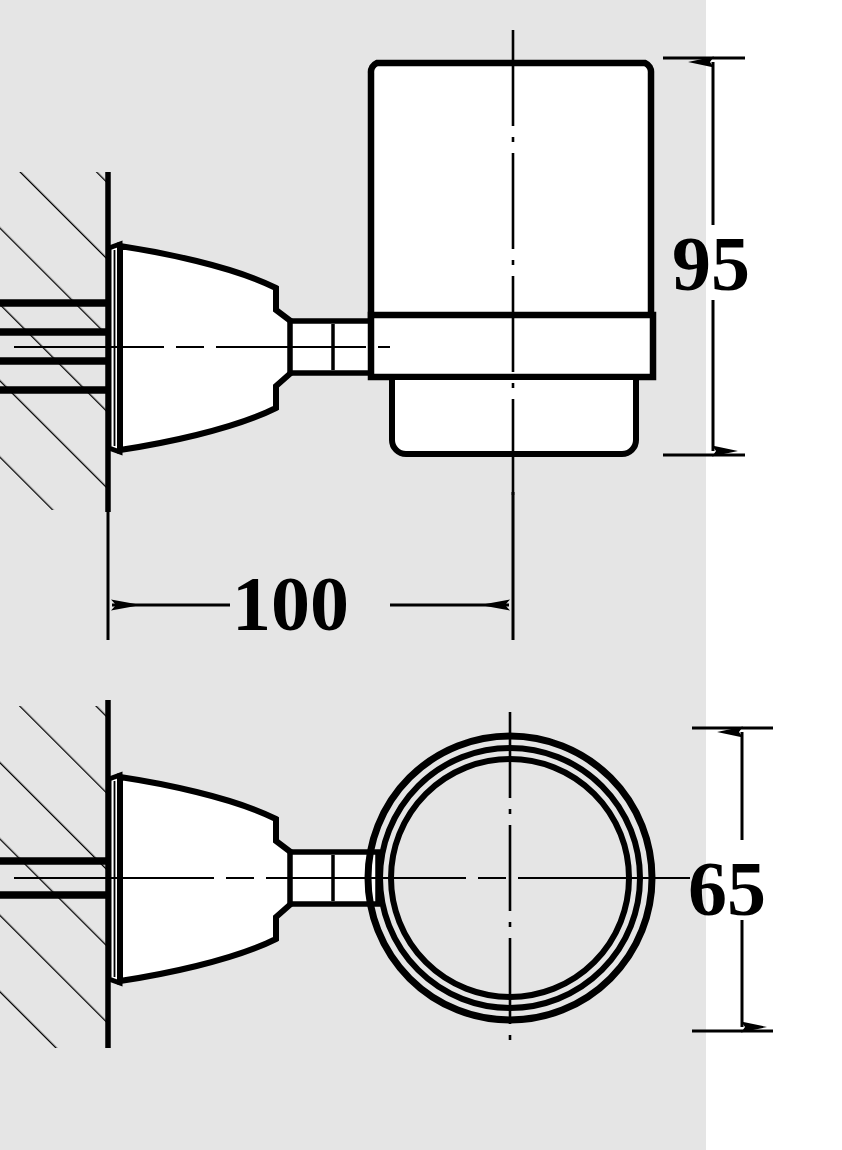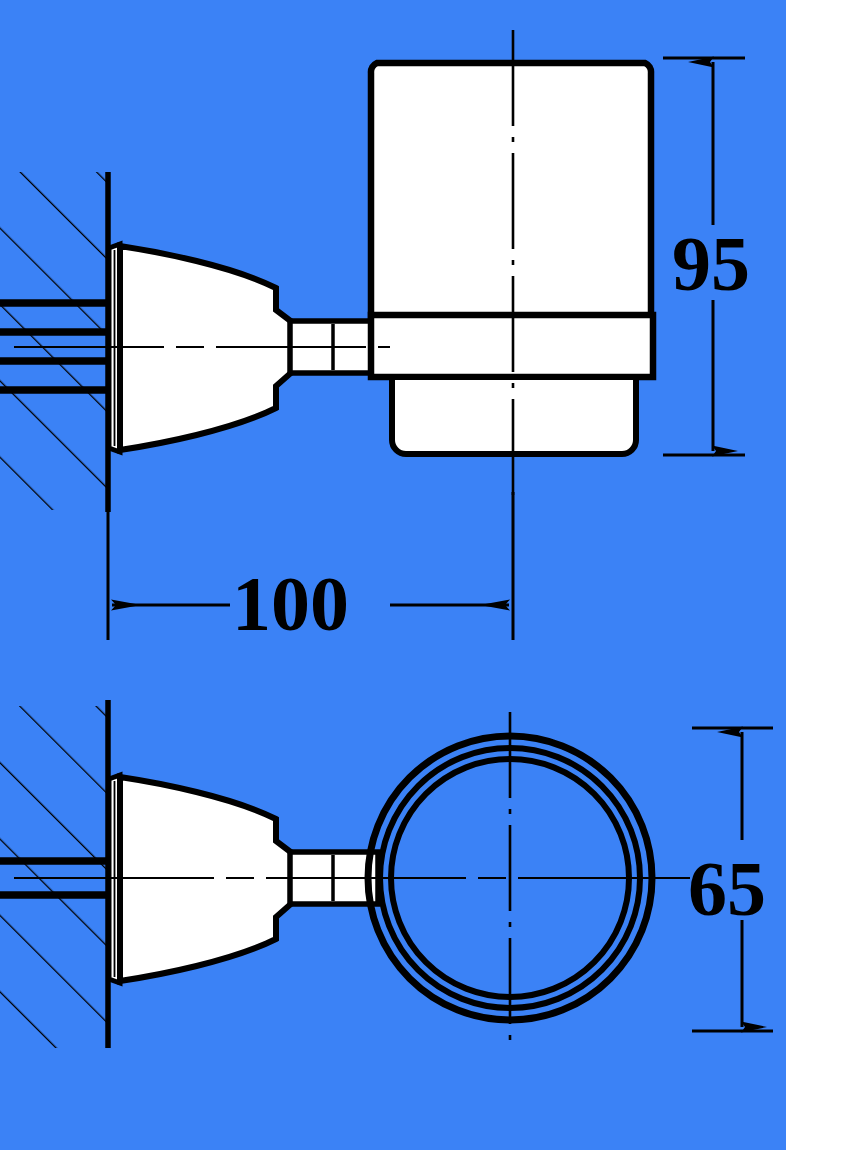--- a/index.html
+++ b/index.html
@@ -5,23 +5,23 @@
   * { margin:0; padding:0; box-sizing:border-box; }
   html, body {
     width: 842px;
     height: 1150px;
     background: #ffffff;
     font-family: "Liberation Serif", serif;
     overflow: hidden;
   }
   #drawing-root {
     position: relative;
-    width: 786px;
+    width: 706px;
     height: 1150px;
-    background: #3b82f6;
+    background: #e5e5e5;
   }
   svg.sheet {
     position: absolute;
     left: 0; top: 0;
     width: 842px;
     height: 1150px;
     display: block;
   }
   .dim-text {
     font-family: "Liberation Serif", serif;

